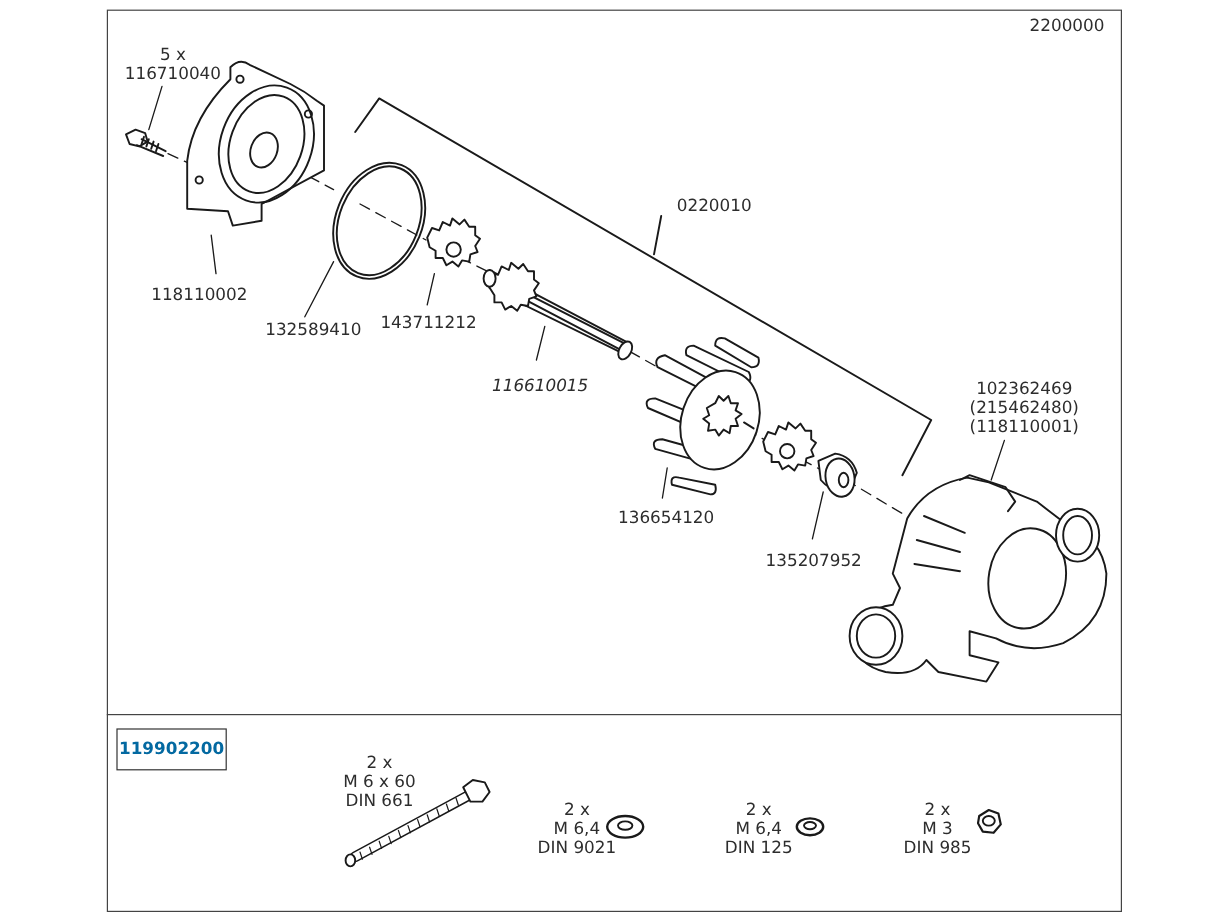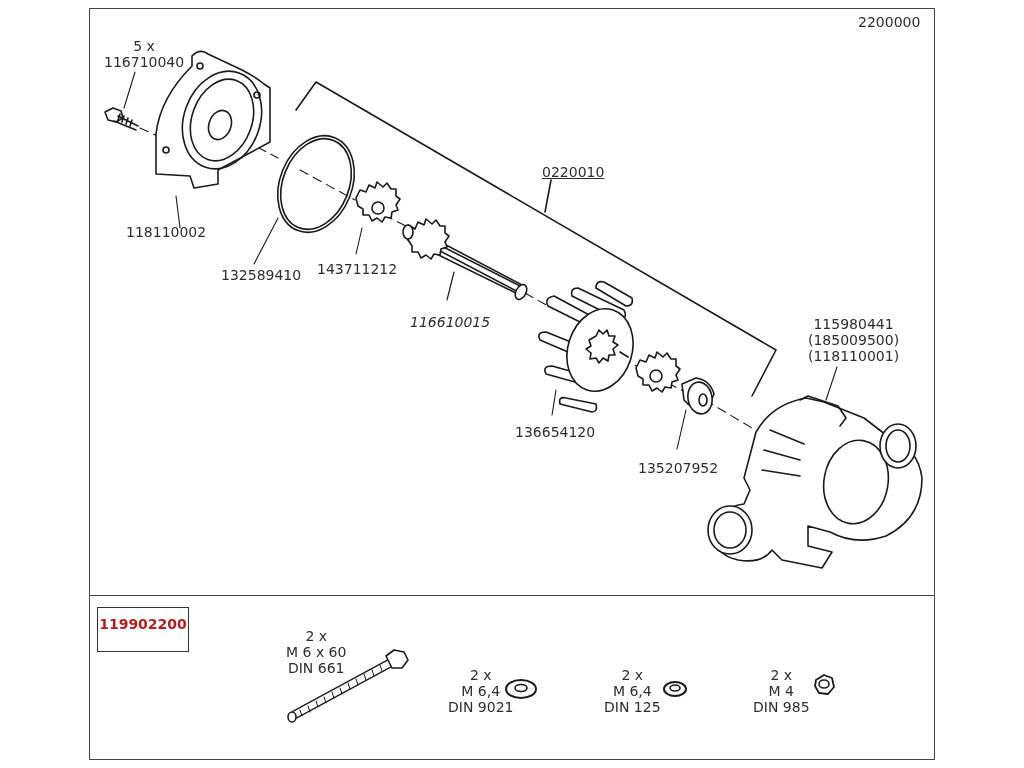--- a/index.html
+++ b/index.html
@@ -6,23 +6,23 @@
   body { width: 1024px; height: 768px; position: relative; overflow: hidden;
          font-family: "DejaVu Sans", sans-serif; color: #2a2a2a; }
   .frame { position: absolute; left: 89px; top: 8px; width: 846px; height: 752px;
            border: 1.5px solid #444; box-sizing: border-box; }
   .divider { position: absolute; left: 89px; top: 595px; width: 846px; height: 0;
              border-top: 1.5px solid #444; }
   svg.art { position: absolute; left: 0; top: 0; }
   .lbl { position: absolute; font-size: 14px; line-height: 16px; text-align: center;
          white-space: nowrap; color: #2d2d2d; }
   .lbl span { display: block; }
-  .kitbox { position: absolute; left: 97px; top: 607px; width: 92px; height: 45px;
+  .kitbox { position: absolute; left: 97px; top: 607px; width: 92px; height: 35px;
             border: 1.5px solid #333; box-sizing: border-box; font-weight: bold;
-            font-size: 14px; line-height: 32px; text-align: center; color: #b91c1c; }
+            font-size: 14px; line-height: 32px; text-align: center; color: #0369a1; }
 </style>
 </head>
 <body>
 
 <div class="frame"></div>
 <div class="divider"></div>
 
 <svg class="art" width="1024" height="768" viewBox="0 0 1024 768" fill="none" stroke="#1a1a1a" stroke-width="1.6" stroke-linecap="round" stroke-linejoin="round">
 
   <g stroke-dasharray="9 6" stroke-width="1.1">
@@ -146,47 +146,47 @@
     <ellipse cx="824" cy="684" rx="5" ry="4" fill="#fff"></ellipse>
   </g>
 </svg>
 
 <div class="lbl" style="left:858px; top:14px;">2200000</div>
 
 <div class="lbl" style="left:104px; top:38px;">
   <span>5 x</span>
   <span>116710040</span>
 </div>
-<div class="lbl" style="left:126px; top:224px;">118110002</div>
+<div class="lbl" style="left:126px; top:238px;">118110002</div>
 <div class="lbl" style="left:221px; top:267px;">132589410</div>
 <div class="lbl" style="left:317px; top:261px;">143711212</div>
 <div class="lbl" style="left:410px; top:314px;font-style:italic;">116610015</div>
 <div class="lbl" style="left:515px; top:424px;">136654120</div>
 <div class="lbl" style="left:638px; top:460px;">135207952</div>
 <div class="lbl" style="left:808px; top:316px;">
-  <span>115980441</span>
-  <span>(185009500)</span>
+  <span>102362469</span>
+  <span>(215462480)</span>
   <span>(118110001)</span>
 </div>
-<div class="lbl" style="left:542px; top:164px;text-decoration:underline;">0220010</div>
+<div class="lbl" style="left:564px; top:164px;">0220010</div>
 
 <div class="kitbox">119902200</div>
 
 <div class="lbl" style="left:286px; top:628px;">
   <span>2 x</span>
   <span>M 6 x 60</span>
   <span>DIN 661</span>
 </div>
 <div class="lbl" style="left:448px; top:667px;">
   <span>2 x</span>
   <span>M 6,4</span>
   <span>DIN 9021</span>
 </div>
 <div class="lbl" style="left:604px; top:667px;">
   <span>2 x</span>
   <span>M 6,4</span>
   <span>DIN 125</span>
 </div>
 <div class="lbl" style="left:753px; top:667px;">
   <span>2 x</span>
-  <span>M 4</span>
+  <span>M 3</span>
   <span>DIN 985</span>
 </div>
 
 </body></html>

